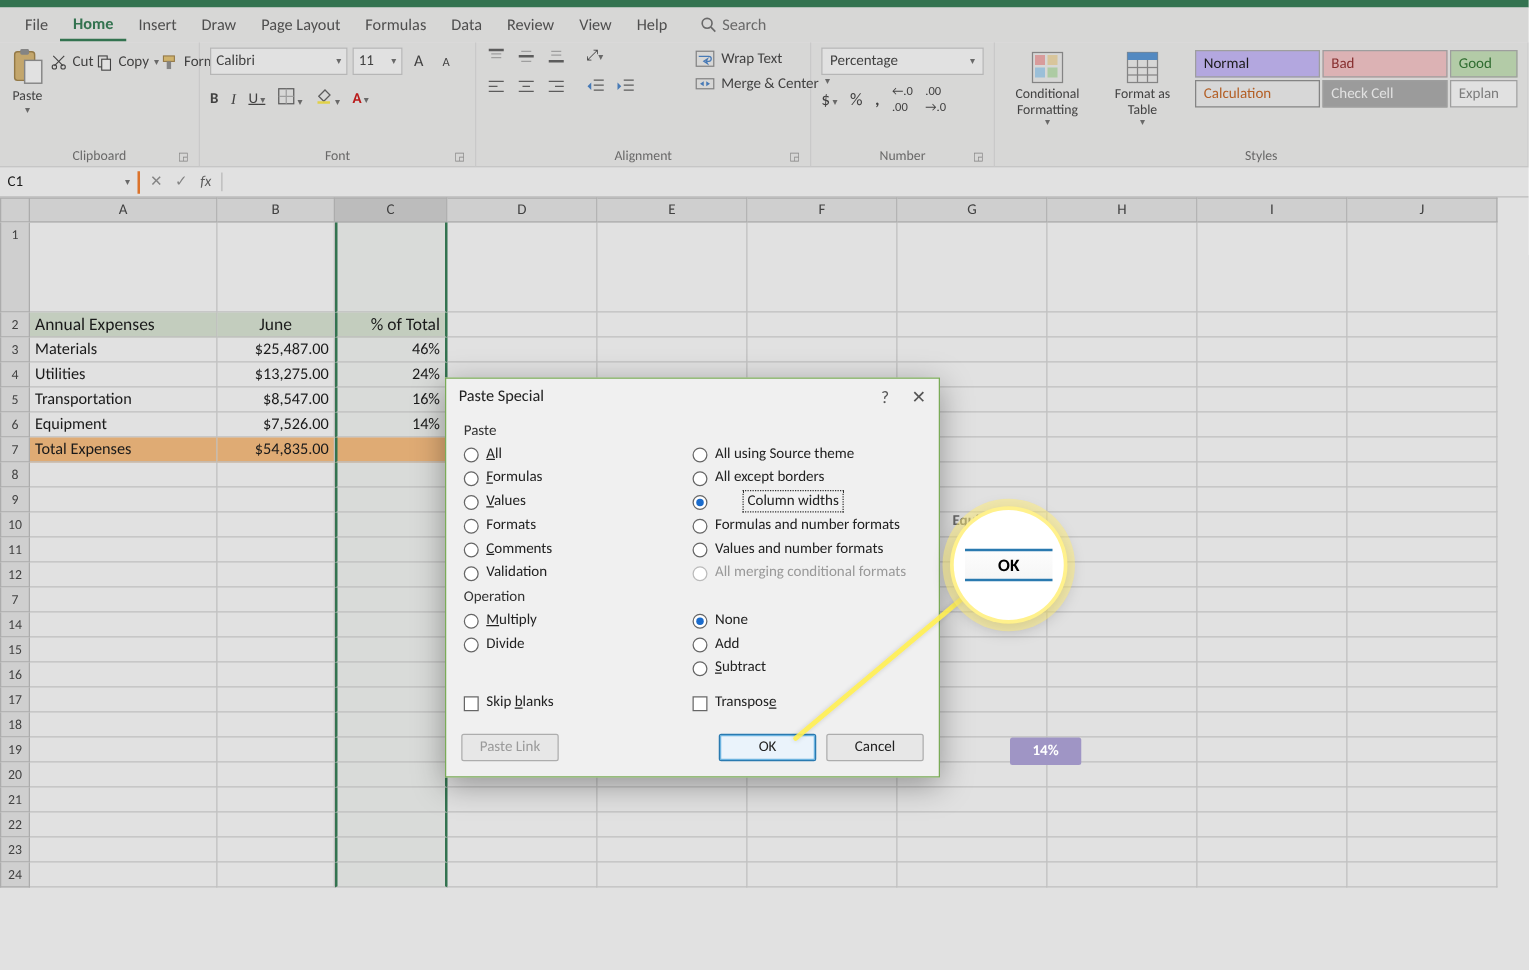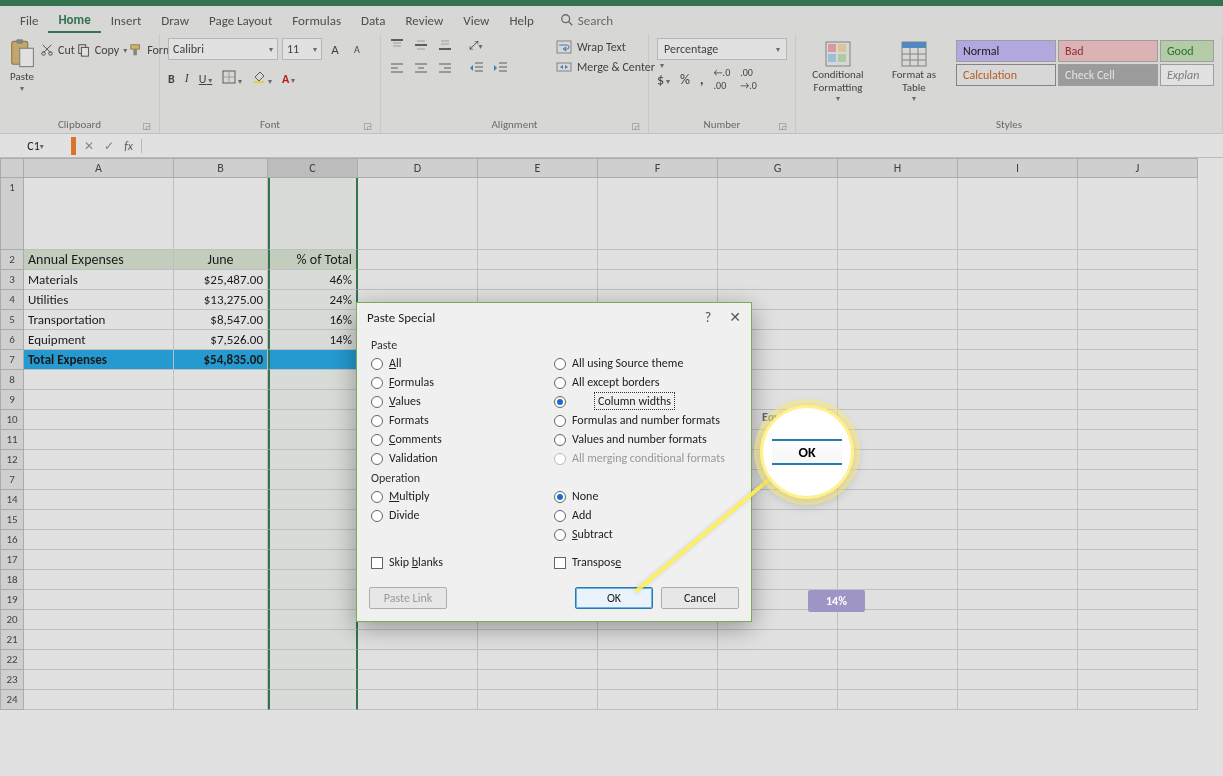--- a/index.html
+++ b/index.html
@@ -55,41 +55,41 @@
 .style-big { display: flex; flex-direction: column; align-items: center; width: 68px; font-size: 11px; text-align: center; line-height: 1.2;}
 .style-big svg { width: 28px; height: 28px; }
 .style-cells { display: flex; flex-direction: column; gap: 2px;}
 .style-cells .row2 { display:flex; gap:2px;}
 .style-cell { width: 100px; height: 22px; padding: 3px 6px; font-size: 12px; border: 1px solid #aaa; display:flex; align-items:center;}
 .sc-normal { background: #c4b5fd; color: #000; }
 .sc-bad { background: #f9c3c6; color: #8b1a1a; }
 .sc-good { background: #c4e3b5; color: #1e6b1e; }
 .sc-calc { background: #f2f2f2; color: #c55a11; border:1px solid #888;}
 .sc-check { background: #a6a6a6; color: #fff; }
-.sc-explan { background:#fff; color:#7f7f7f; font-style: italic; text-align: right;}
+.sc-explan { background:#fff; color:#7f7f7f;  text-align: right;}
 
 
 .formula-bar { height: 24px; display: flex; align-items: center; border-bottom: 1px solid #d0d0d0; background: #fff; font-size: 12px; }
-.name-box { width: 76px; border-right: 5px solid #f97316; padding: 2px 6px; display:flex; align-items:center; justify-content:center;}
+.name-box { width: 112px; border-right: 2px solid #f97316; padding: 2px 6px; display:flex; align-items:center; justify-content:space-between;}
 .fx-btns { padding: 0 8px; display: flex; gap: 10px; align-items: center; color: #888; border-right:1px solid #ccc; margin-right:6px;}
 .fx-btns .fx { font-style: italic; color: #555; }
 
 
 .grid-wrap { position: relative; }
 .col-headers { display: flex; height: 20px; }
 .corner { width: 24px; border: 1px solid #bbb; background: #e8e8e8; }
 .col-h { border: 1px solid #bbb; border-left: none; background: #e8e8e8; text-align: center; font-size: 12px; line-height: 19px; color: #333; }
 .col-h.sel { background: #d0d0d0; }
 .row { display: flex; height: 20px; }
 .row-h { width: 24px; border: 1px solid #bbb; border-top: none; background: #e8e8e8; text-align: center; font-size: 11px; line-height: 19px; color: #333; }
 .cell { border-right: 1px solid #d4d4d4; border-bottom: 1px solid #d4d4d4; font-size: 13px; padding: 1px 4px; line-height: 18px; overflow: hidden; white-space: nowrap; }
 .cell.right { text-align: right; }
 .cell.center { text-align: center; }
 .cell.head { background: #d9e6d3; font-size: 14px;}
-.cell.total { background: #0ea5e9; font-weight: 700; }
+.cell.total { background: #fdba74; font-weight: 400; }
 
 
 .col-c-sel { background: rgba(0,80,0,0.04); border-left: 2px solid #217346 !important; border-right: 2px solid #217346 !important; }
 
 
 .dim { position: absolute; inset: 0; background: rgba(120,120,120,0.22); pointer-events: none; }
 
 
 .dialog { position: absolute; left: 356px; top: 302px; width: 396px; background: #f0f0f0; border: 1px solid #7aab57; box-shadow: 0 6px 24px rgba(0,0,0,.35); font-size: 12px; color: #222; }
 .dlg-title { display: flex; align-items: center; justify-content: space-between; padding: 6px 10px; font-size: 13px; }

